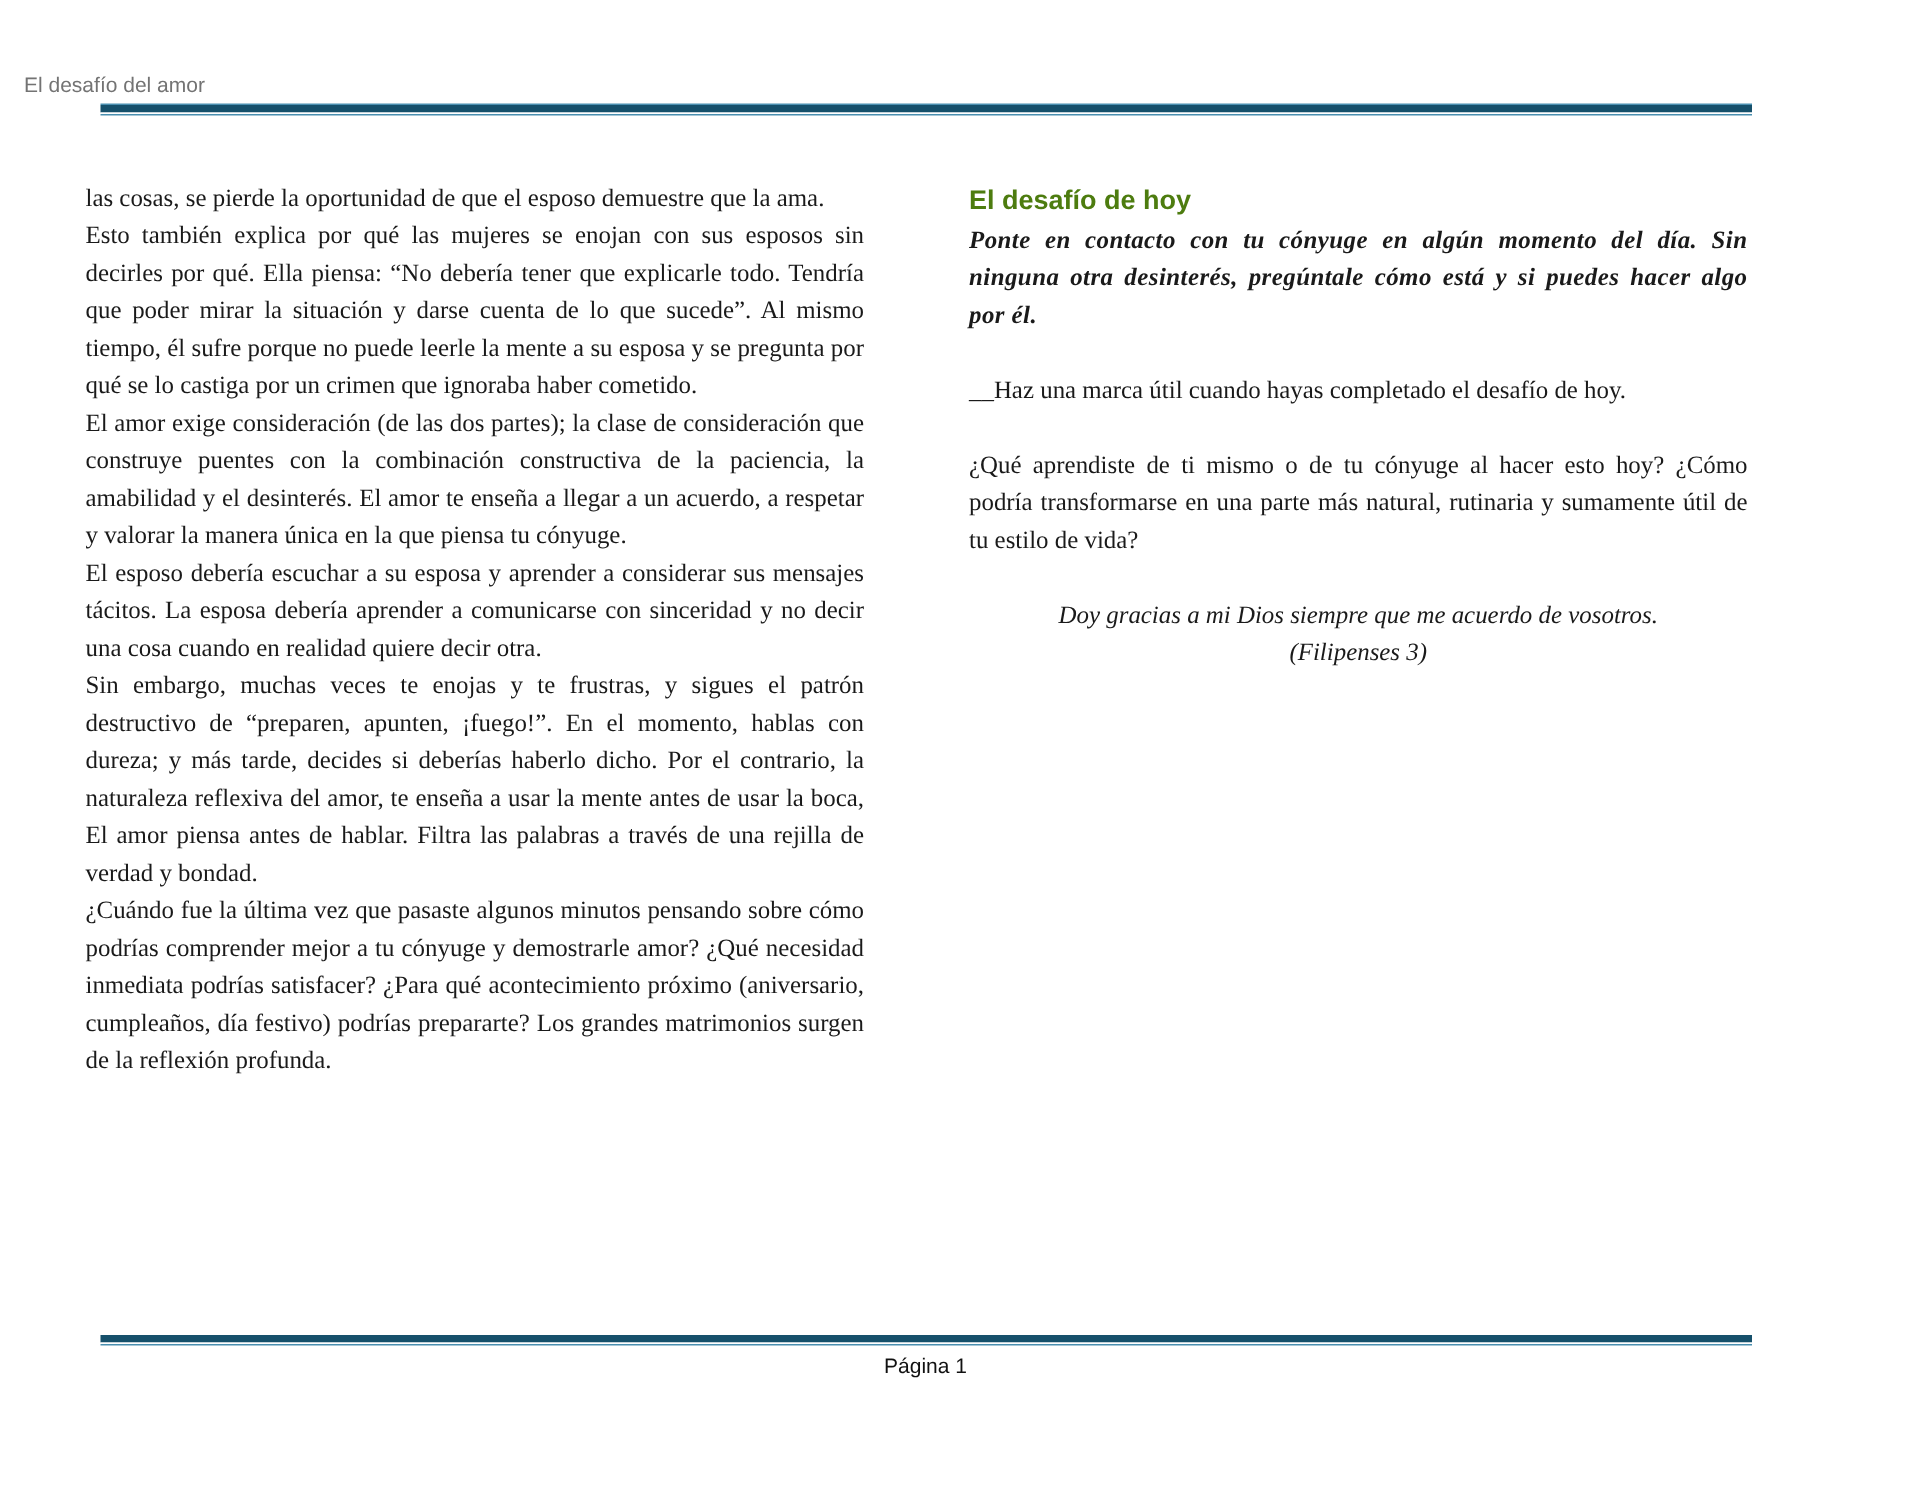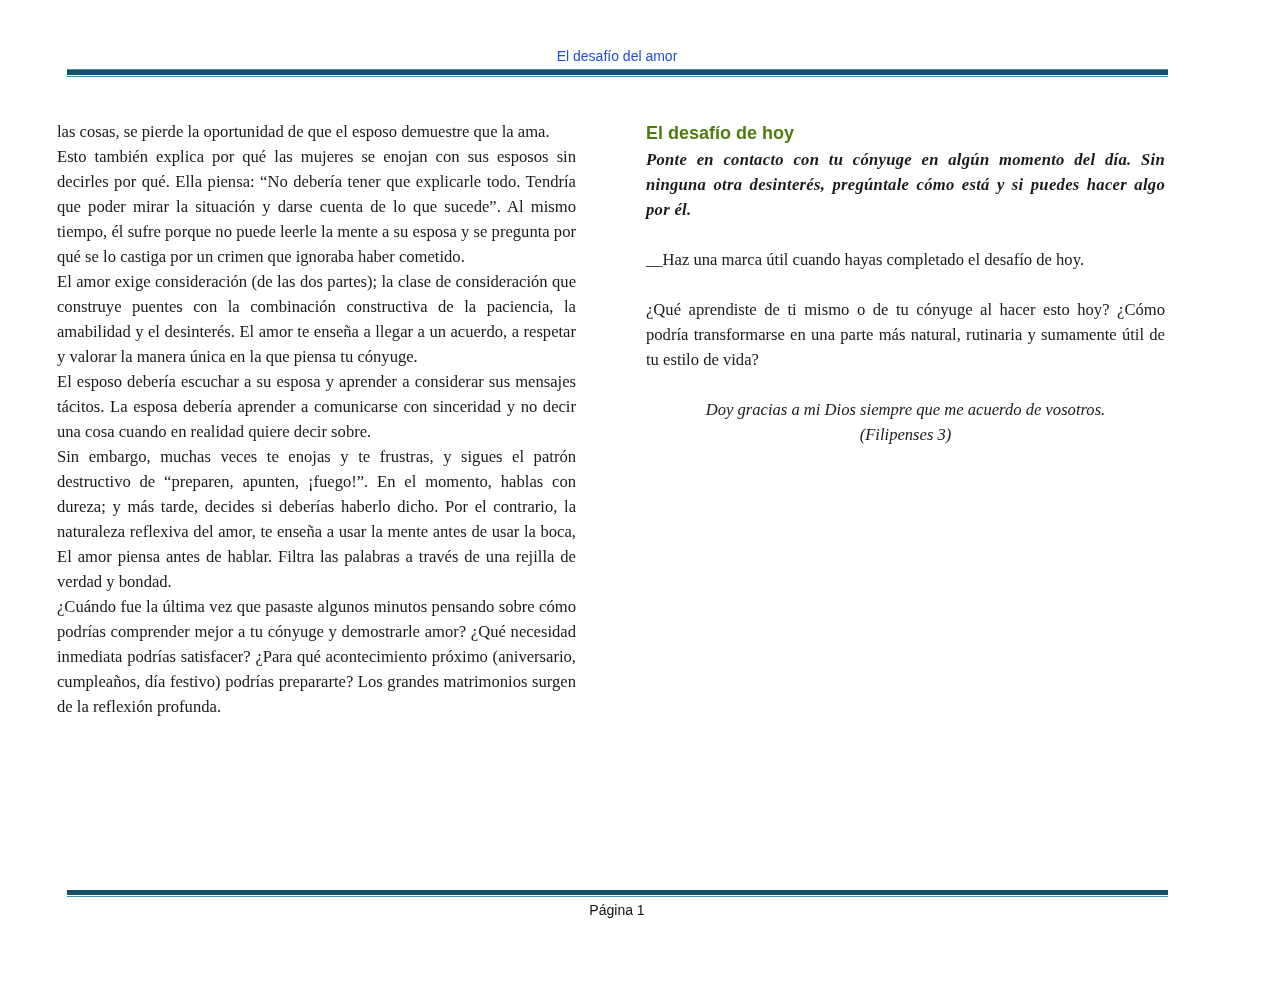--- a/index.html
+++ b/index.html
@@ -1,19 +1,19 @@
 <!DOCTYPE html>
 <html><head>
   <meta charset="utf-8">
   <style>
     html, body { margin: 0; padding: 0; background: #ffffff; }
     body { width: 1280px; height: 990px; position: relative; overflow: hidden; }
     .header-title {
-      position: absolute; left: 0; width: 1234px; top: 48px; text-align: center;
-      font-family: "Liberation Sans", sans-serif; font-size: 14px; color: #1d4ed8;
+      position: absolute; left: 16px; width: 1234px; top: 48px; 
+      font-family: "Liberation Sans", sans-serif; font-size: 14px; color: #737373;
     }
     .rule { position: absolute; left: 67px; width: 1101px; }
     .rule .thin { height: 1px; background: #4a8fb0; }
     .rule .thick { height: 5px; background: #16506b; }
     .rule .gap { height: 1px; background: #ffffff; }
     .col {
       position: absolute; top: 119px;
       font-family: "Liberation Serif", serif; font-size: 16.6px; line-height: 25px; color: #1a1a1a;
       text-align: justify;
     }
@@ -40,21 +40,21 @@
   <div class="thin"></div>
     <div class="thick"></div>
     <div class="gap"></div>
     <div class="thin"></div>
 </div>
 
 <div class="col col-left">
   <p>las cosas, se pierde la oportunidad de que el esposo demuestre que la ama.</p>
   <p>Esto también explica por qué las mujeres se enojan con sus esposos sin decirles por qué. Ella piensa: “No debería tener que explicarle todo. Tendría que poder mirar la situación y darse cuenta de lo que sucede”. Al mismo tiempo, él sufre porque no puede leerle la mente a su esposa y se pregunta por qué se lo castiga por un crimen que ignoraba haber cometido.</p>
   <p>El amor exige consideración (de las dos partes); la clase de consideración que construye puentes con la combinación constructiva de la paciencia, la amabilidad y el desinterés. El amor te enseña a llegar a un acuerdo, a respetar y valorar la manera única en la que piensa tu cónyuge.</p>
-  <p>El esposo debería escuchar a su esposa y aprender a considerar sus mensajes tácitos. La esposa debería aprender a comunicarse con sinceridad y no decir una cosa cuando en realidad quiere decir sobre.</p>
+  <p>El esposo debería escuchar a su esposa y aprender a considerar sus mensajes tácitos. La esposa debería aprender a comunicarse con sinceridad y no decir una cosa cuando en realidad quiere decir otra.</p>
   <p>Sin embargo, muchas veces te enojas y te frustras, y sigues el patrón destructivo de “preparen, apunten, ¡fuego!”. En el momento, hablas con dureza; y más tarde, decides si deberías haberlo dicho. Por el contrario, la naturaleza reflexiva del amor, te enseña a usar la mente antes de usar la boca, El amor piensa antes de hablar. Filtra las palabras a través de una rejilla de verdad y bondad.</p>
   <p>¿Cuándo fue la última vez que pasaste algunos minutos pensando sobre cómo podrías comprender mejor a tu cónyuge y demostrarle amor? ¿Qué necesidad inmediata podrías satisfacer? ¿Para qué acontecimiento próximo (aniversario, cumpleaños, día festivo) podrías prepararte? Los grandes matrimonios surgen de la reflexión profunda.</p>
 </div>
 
 <div class="col col-right">
   <h2 class="heading">El desafío de hoy</h2>
   <p class="challenge">Ponte en contacto con tu cónyuge en algún momento del día. Sin ninguna otra desinterés, pregúntale cómo está y si puedes hacer algo por él.</p>
   <div class="blank"></div>
   <p>__Haz una marca útil cuando hayas completado el desafío de hoy.</p>
   <div class="blank"></div>

